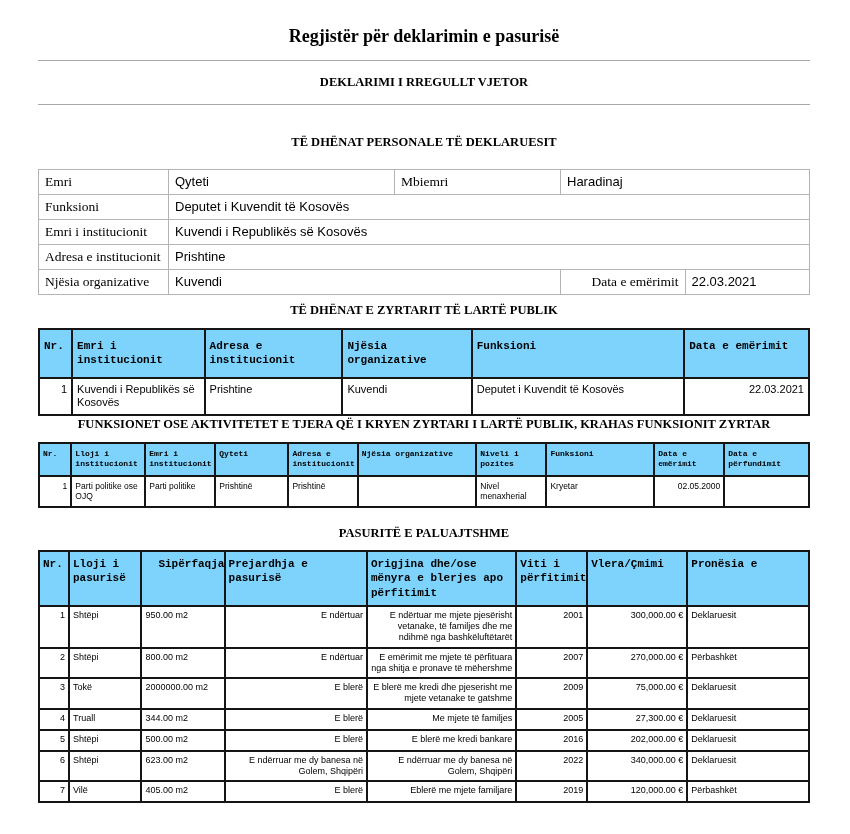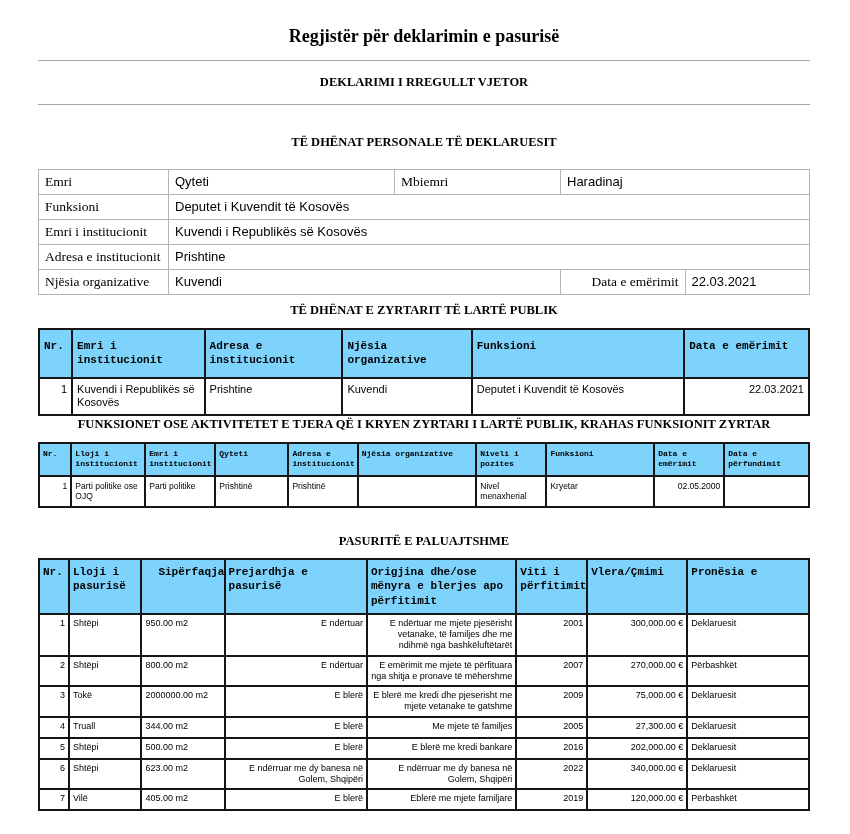--- a/index.html
+++ b/index.html
@@ -20,21 +20,21 @@
   .doc-subtitle, .section-title {
     font-family: "Liberation Serif", "DejaVu Serif", serif;
     font-weight: bold; font-size: 12.5px; text-align: center;
   }
   .doc-subtitle { margin-top: 14px; }
   .rule-2 { margin-top: 14px; }
 
   .st-personal   { margin-top: 30px; }
   .st-official   { margin-top: 8px; }
   .st-functions  { max-width: 724px; margin-left: auto; margin-right: auto; line-height: 1.35; text-align: center; }
-  .st-properties { margin-top: 26px; }
+  .st-properties { margin-top: 18px; }
 
   
   .kv-table {
     width: 100%; border-collapse: collapse; table-layout: fixed;
     margin-top: 19px;
   }
   .kv-table td {
     border: 1px solid #b4b4b4;
     padding: 3px 6px 4px 6px;
     height: 25px; vertical-align: middle;

